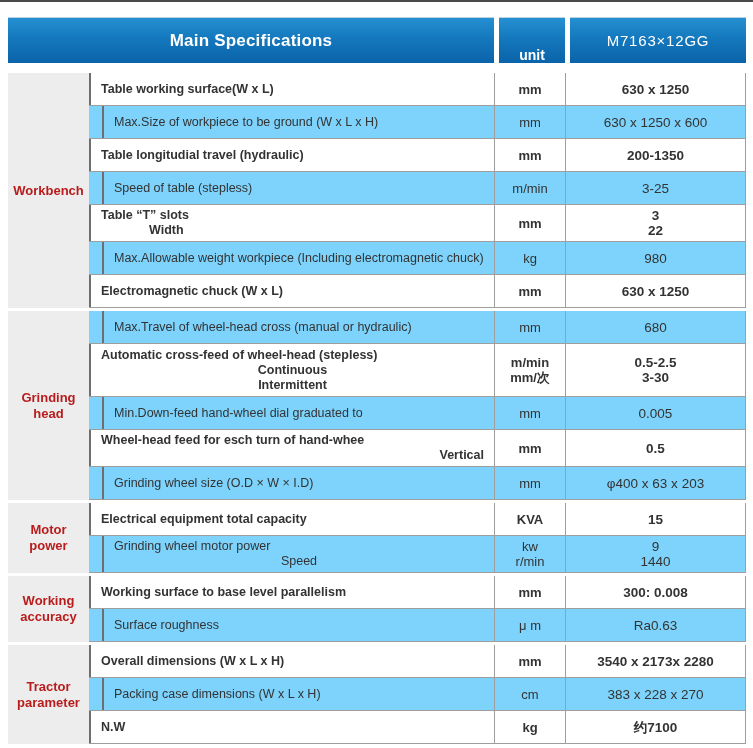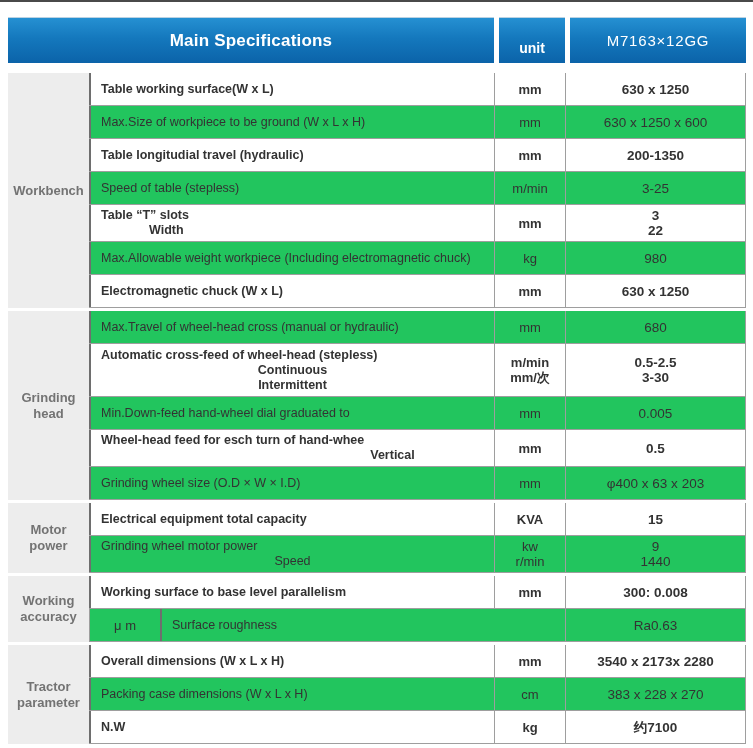--- a/index.html
+++ b/index.html
@@ -9,50 +9,50 @@
 
   .spec-table { position:absolute; top:17px; left:8px; width:738px; }
 
   
   .thead { display:flex; height:46px; margin-bottom:10px; }
   .th { background:linear-gradient(to bottom,#2590d2 0%,#1478bd 45%,#0b63a9 100%);
         color:#fff; box-sizing:border-box; border-top:1px solid #bcd2e2; }
   .th-main { flex:1; display:flex; align-items:center; justify-content:center;
              font-size:17px; font-weight:bold; letter-spacing:0.2px; }
   .th-unit { width:66px; margin-left:5px; display:flex; align-items:flex-end; justify-content:center;
-             font-size:14px; font-weight:bold; padding-bottom:7px; }
+             font-size:14px; font-weight:bold; }
   .th-model { width:176px; margin-left:5px; display:flex; align-items:center; justify-content:center;
               font-size:15px; letter-spacing:0.8px; }
 
   
   .section { display:flex; margin-bottom:3px; }
   .section:last-child { margin-bottom:0; }
   .cat { width:81px; background:#ededed; display:flex; align-items:center; justify-content:center;
-         text-align:center; font-size:13px; font-weight:bold; color:#737373; line-height:1.2;
+         text-align:center; font-size:13px; font-weight:bold; color:#b91c1c; line-height:1.2;
          padding:0 5px; box-sizing:border-box; }
   .rows { flex:1; display:flex; flex-direction:column; }
 
   .row { display:flex; border-bottom:1px solid #9e9e9e; min-height:32px; }
-  .row.gray { background:#22c55e; }
+  .row.gray { background:#7dd3fc;padding-left:13px; }
   .row.white { background:#ffffff;font-weight:bold; }
   .row.h3 { min-height:52px; }
 
   .cell { box-sizing:border-box; display:flex; flex-direction:column; justify-content:center; }
   .cell-spec { flex:1; border-left:2px solid #6e6e6e; padding:3px 10px; font-size:12.5px; color:#333; }
   .cell-spec .ln { line-height:15px; }
   .cell-unit { width:71px; border-left:1px solid #9e9e9e; text-align:center;
                font-size:13px; color:#333; padding:2px 2px; }
   .cell-unit .ln, .cell-value .ln { line-height:15px; text-align:center; }
   .cell-value { width:181px; border-left:1px solid #9e9e9e; border-right:1px solid #9e9e9e;
                 text-align:center; font-size:13.5px; color:#333; padding:2px 4px; }
 
   .a-left { text-align:left; }
   .a-center { text-align:center; }
   .a-indent-sm { text-align:left; padding-left:48px; }
-  .a-indent-lg { text-align:center; padding-left:200px; }
+  .a-indent-lg { text-align:right; padding-left:200px; }
 </style>
 </head>
 <body>
 
 <div class="page">
   <div class="top-rule"></div>
 
   <div class="spec-table">
     <div class="thead">
       <div class="th th-main">Main Specifications</div>
@@ -247,25 +247,25 @@
                 <div class="ln a-left">Working surface to base level parallelism</div>
               </div>
               <div class="cell cell-unit">
                 <div class="ln">mm</div>
               </div>
               <div class="cell cell-value">
                 <div class="ln">300: 0.008</div>
               </div>
             </div>
             <div class="row gray">
+              <div class="cell cell-spec">
+                <div class="ln a-left">Surface roughness</div>
+              </div>
               <div class="cell cell-unit">
                 <div class="ln">μ m</div>
-              </div>
-              <div class="cell cell-spec">
-                <div class="ln a-left">Surface roughness</div>
               </div>
               <div class="cell cell-value">
                 <div class="ln">Ra0.63</div>
               </div>
             </div>
           </div>
         </div>
         <div class="section">
           <div class="cat">Tractor parameter</div>
           <div class="rows">

